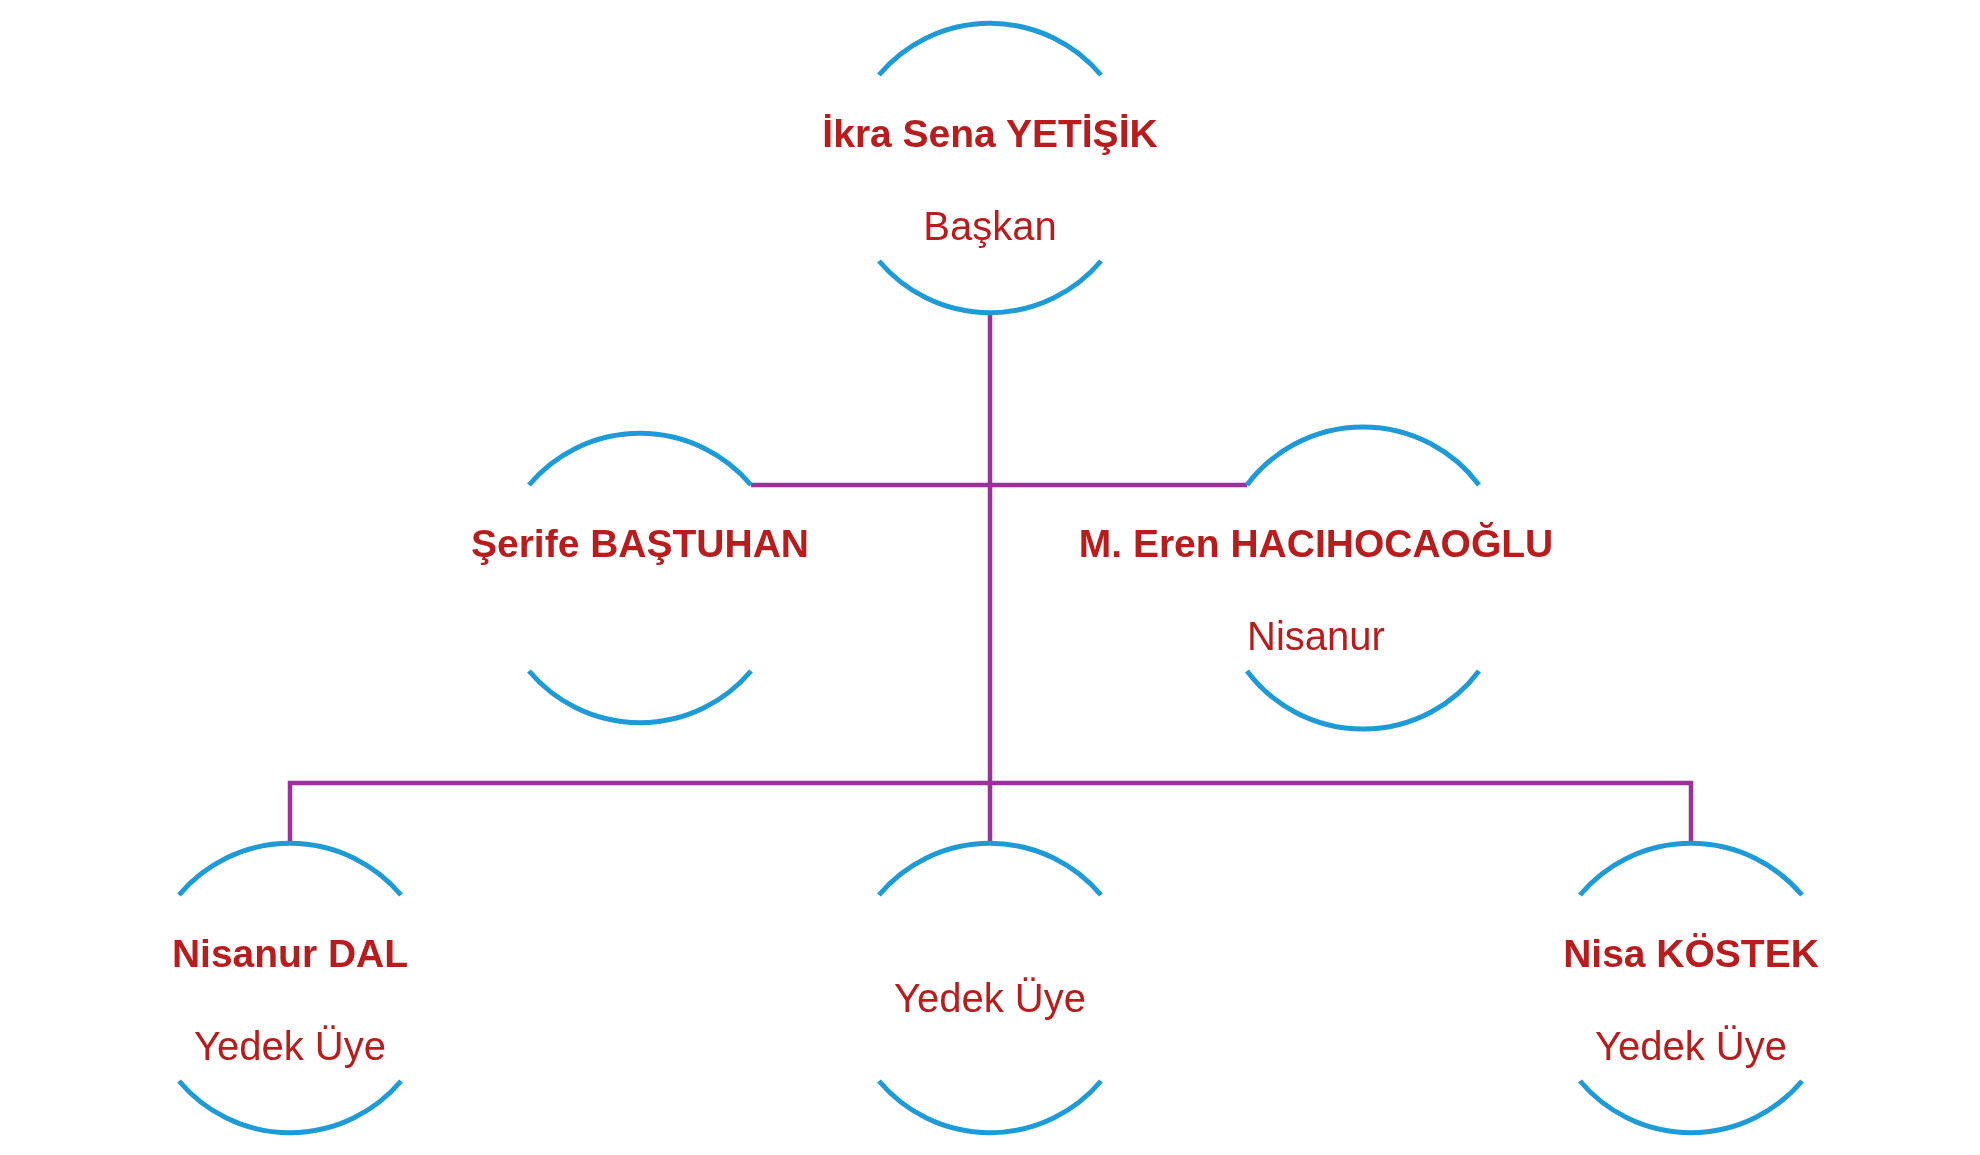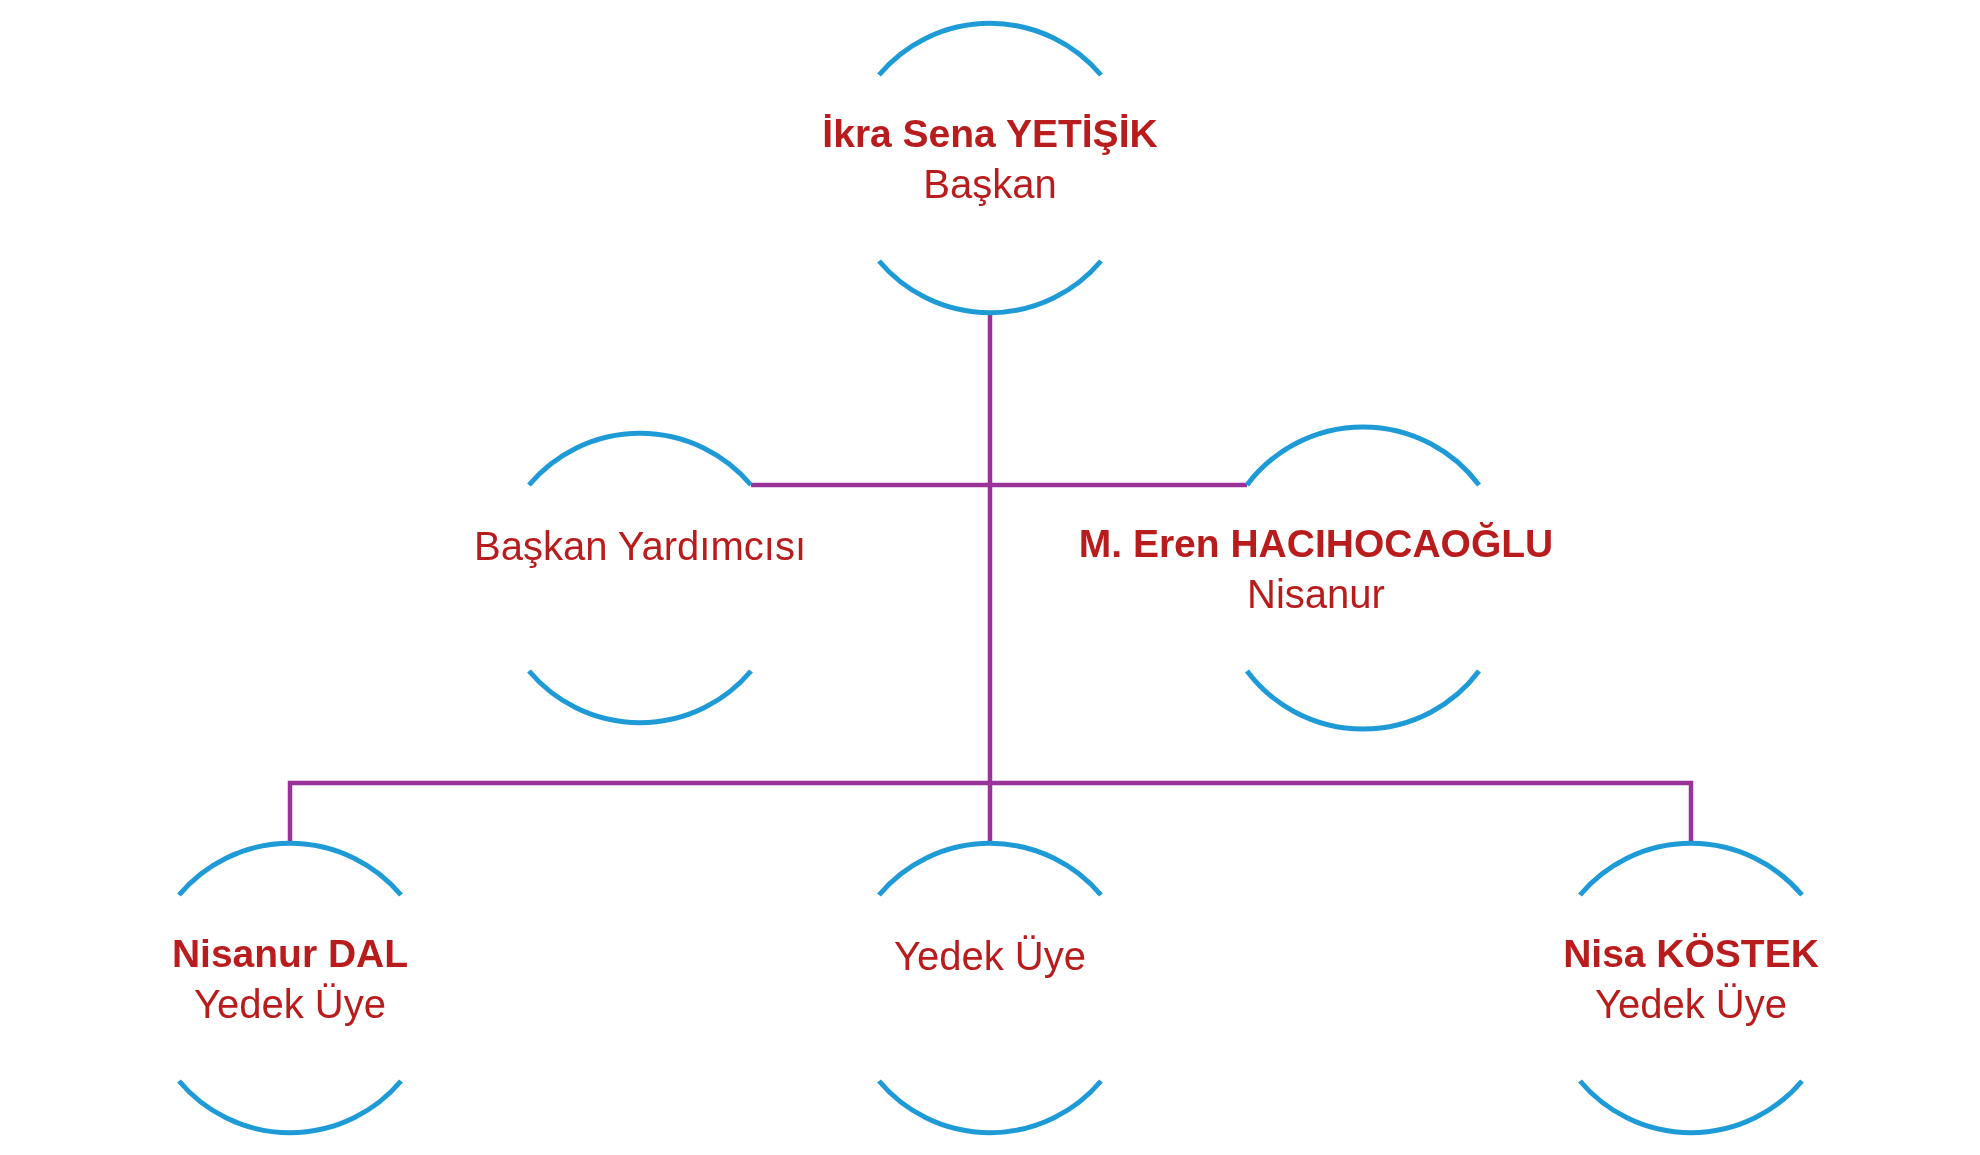--- a/index.html
+++ b/index.html
@@ -1,20 +1,20 @@
 <!DOCTYPE html>
 <html><head>
 <meta charset="utf-8">
 <style>
   html, body { margin: 0; padding: 0; background: #ffffff; }
   body { width: 1980px; height: 1155px; position: relative; overflow: hidden; font-family: "Liberation Sans", "DejaVu Sans", sans-serif; }
   #diagram { position: absolute; left: 0; top: 0; width: 1980px; height: 1155px; }
   .node-label { position: absolute; width: 700px; text-align: center; color: #b91c1c; }
   .node-name { display: block; font-weight: bold; font-size: 39px; line-height: 48px; white-space: nowrap; }
-  .node-role { display: block; font-weight: normal; font-size: 40px; line-height: 52px; white-space: nowrap; }
+  .node-role { display: block; font-weight: normal; font-size: 40px; line-height: 52px; white-space: nowrap; margin-top: 42px; }
 </style>
 </head>
 <body>
 
 <div id="diagram">
   <svg width="1980" height="1155" viewBox="0 0 1980 1155" xmlns="http://www.w3.org/2000/svg">
 
     <g stroke="#993399" stroke-width="4.5" fill="none">
       <line x1="990" y1="313" x2="990" y2="843"></line>
       <line x1="751" y1="485" x2="1247" y2="485"></line>
@@ -40,21 +40,21 @@
       <path d="M1580,1081 A145,145 0 0 0 1802,1081"></path>
     </g>
   </svg>
 
   <div class="node-label" style="left:640px; top:110px;">
     <span class="node-name">İkra Sena YETİŞİK</span>
     <span class="node-role">Başkan</span>
   </div>
 
   <div class="node-label" style="left:290px; top:520px;">
-    <span class="node-role">Başkan Yardımcısı</span>
+    <span class="node-name">Şerife BAŞTUHAN</span>
   </div>
 
   <div class="node-label" style="left:966px; top:520px;">
     <span class="node-name">M. Eren HACIHOCAOĞLU</span>
     <span class="node-role">Nisanur</span>
   </div>
 
   <div class="node-label" style="left:-60px; top:930px;">
     <span class="node-name">Nisanur DAL</span>
     <span class="node-role">Yedek Üye</span>

